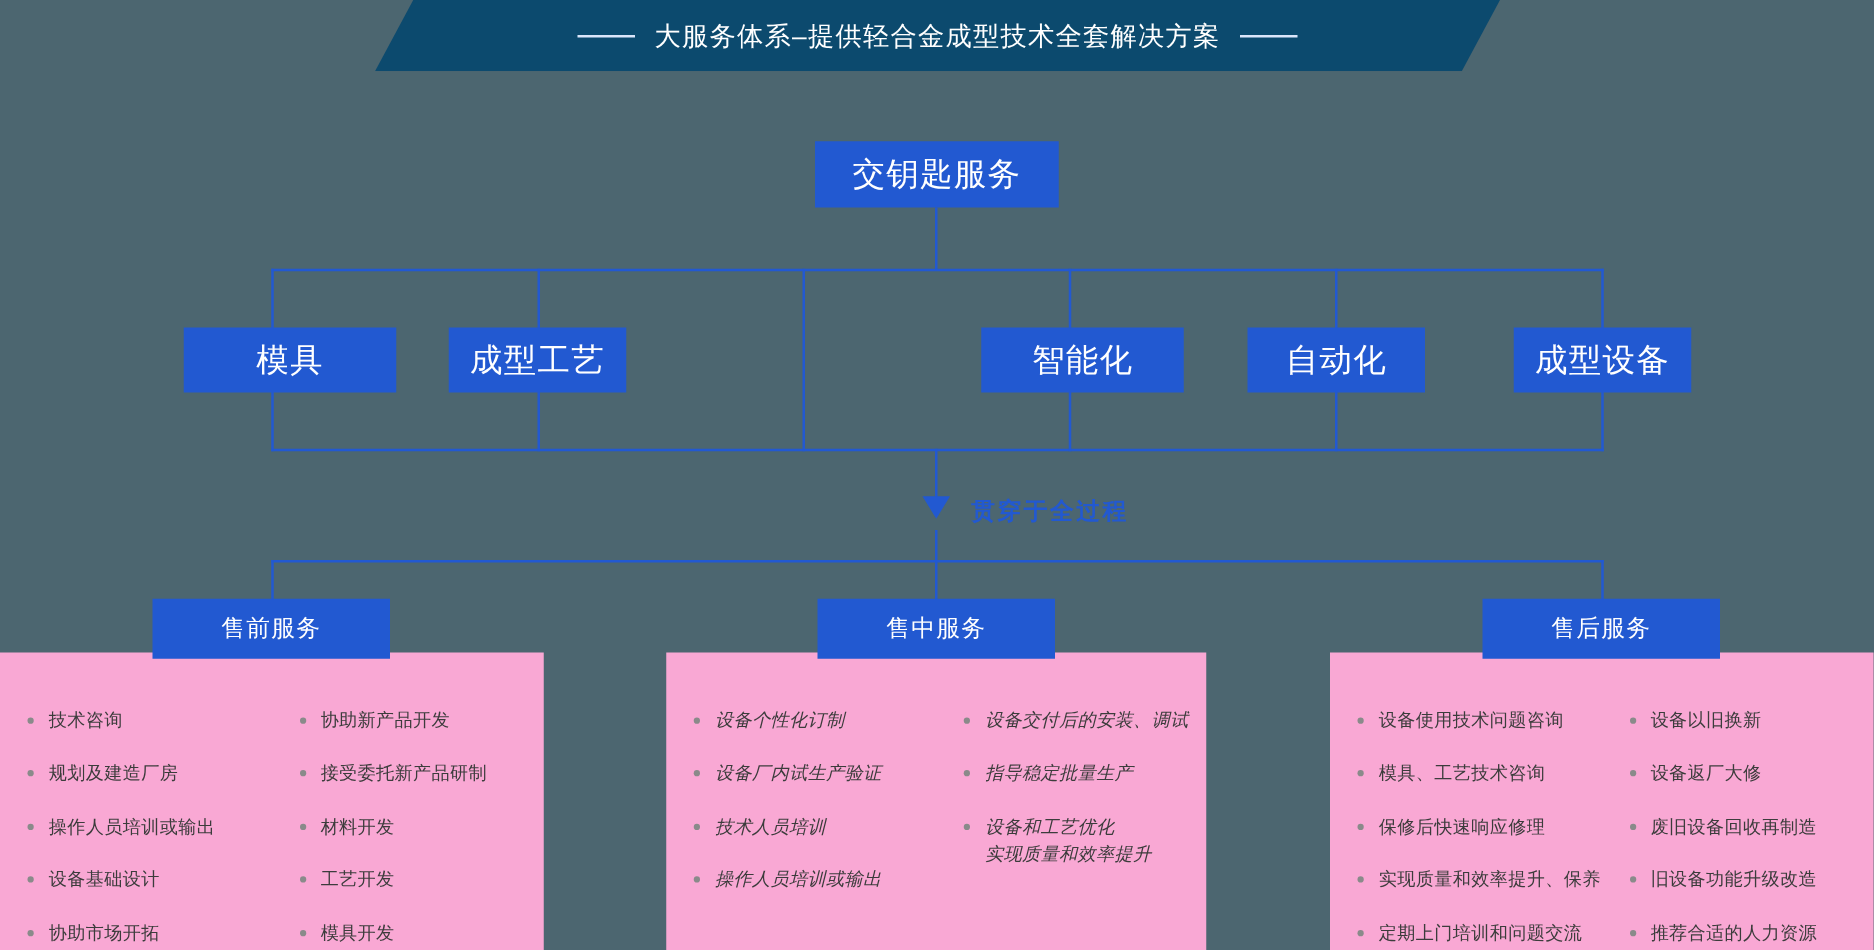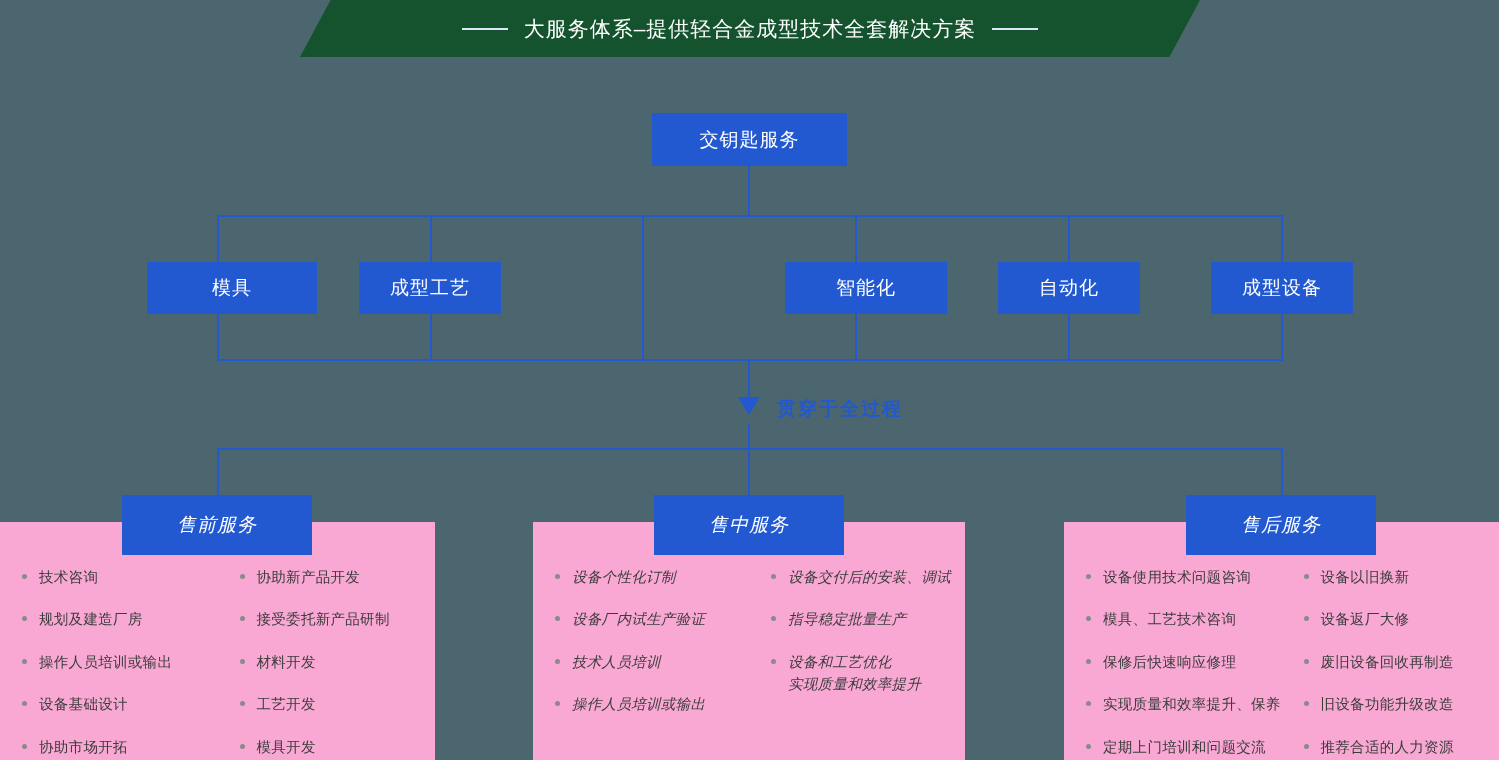--- a/index.html
+++ b/index.html
@@ -7,44 +7,44 @@
     width: 1499px; height: 760px;
     overflow: hidden;
     background: #4c6670;
     font-family: "Liberation Sans", "DejaVu Sans", sans-serif;
   }
   .stage { position: relative; width: 1499px; height: 760px; }
 
   
   .banner {
     position: absolute; left: 300px; top: 0; width: 900px; height: 57px;
-    background: #14532d;
+    background: #0c4a6e;
     clip-path: polygon(3.4% 0, 100% 0, 96.6% 100%, 0 100%);
     display: flex; align-items: center; justify-content: center;
   }
   .banner-inner { display: flex; align-items: center; gap: 16px; }
   .banner-rule { display: block; width: 46px; height: 2px; background: #dbe6fb; }
   .banner-title {
     color: #ffffff; font-size: 21px; letter-spacing: 1px; white-space: nowrap;
   }
 
   
   .node {
     position: absolute;
     background: #2259d1;
     color: #ffffff;
     display: flex; align-items: center; justify-content: center;
-    font-size: 19px; letter-spacing: 1px;
+    font-size: 26px; letter-spacing: 1px;
     z-index: 3;
   }
   .node-top { left: 652px; top: 113px; width: 195px; height: 53px; }
 
   .tier2 { top: 262px; height: 52px; }
 
-  .svc-head { top: 495px; height: 60px; font-size: 19px; font-style: italic; }
+  .svc-head { top: 479px; height: 48px; font-size: 19px; }
 
   
   .ln { position: absolute; background: #2259d1; z-index: 1; }
   .ln-v { width: 2px; }
   .ln-h { height: 2px; }
 
   
   .arrow {
     position: absolute; left: 738px; top: 397px;
     width: 0; height: 0; z-index: 2;

